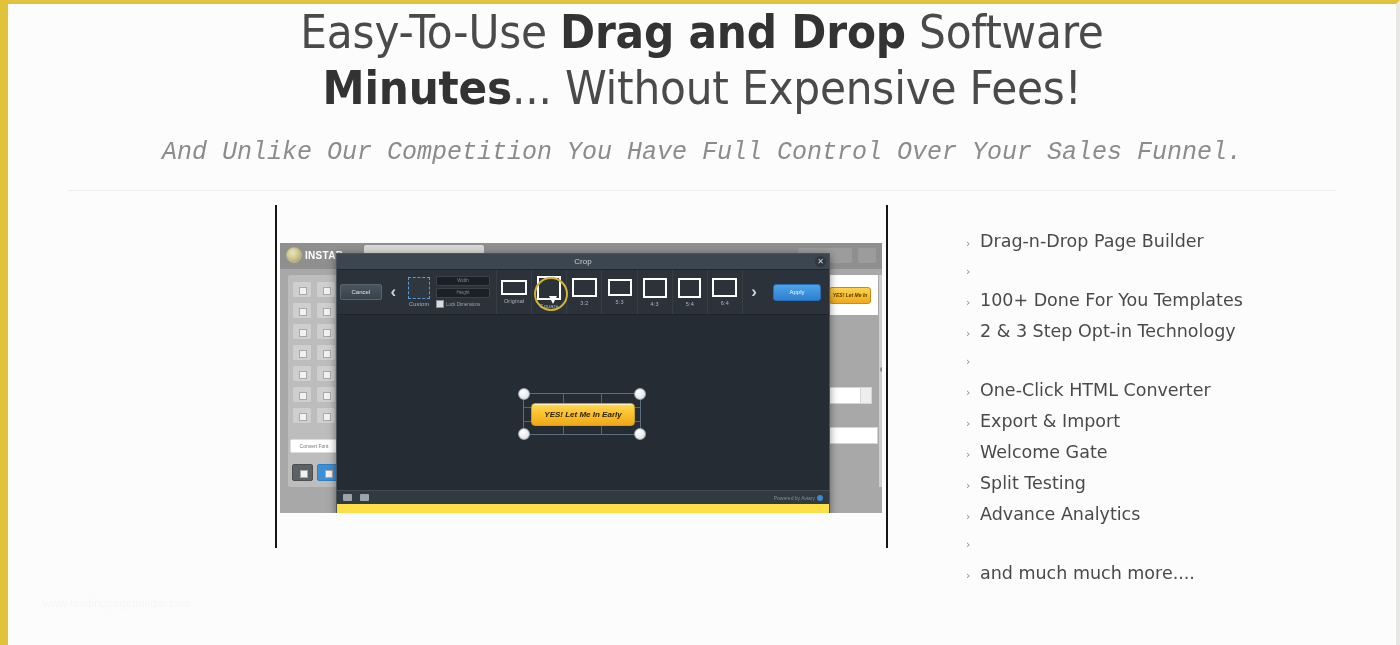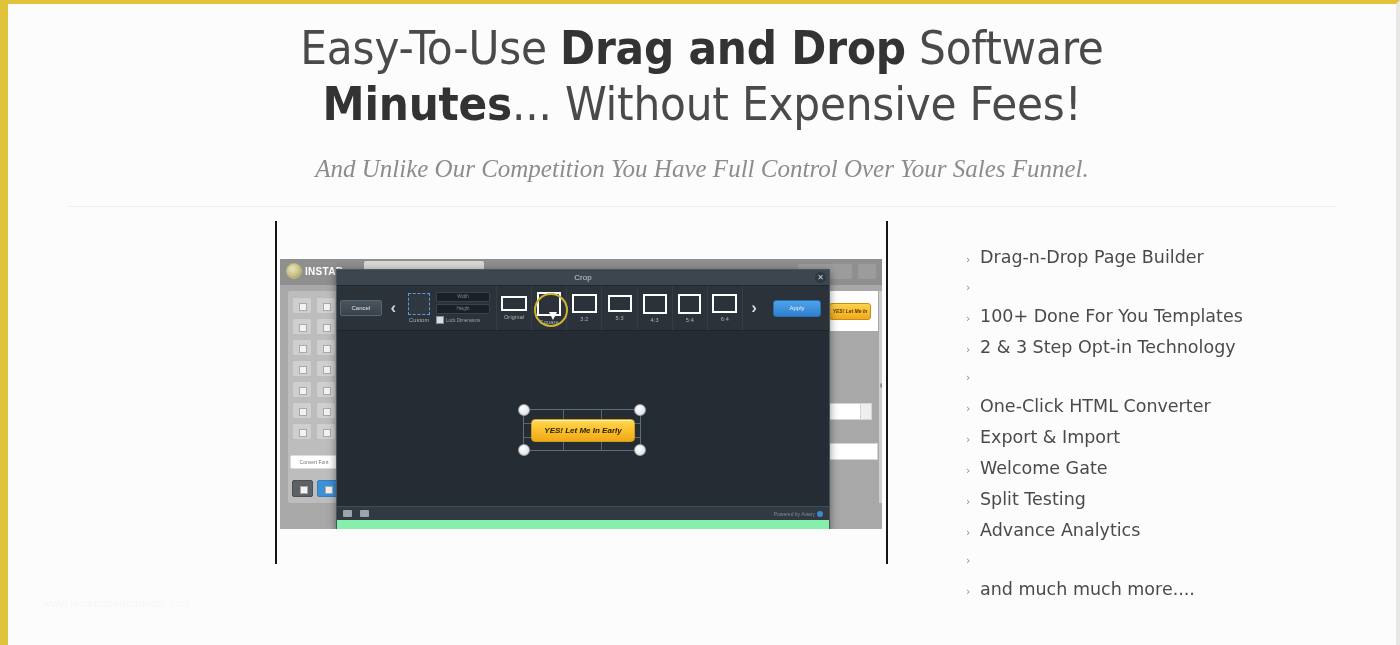--- a/index.html
+++ b/index.html
@@ -20,40 +20,40 @@
     box-sizing: border-box;
     background: #fcfcfc;
     border-left: 8px solid #e0c33a;
     border-top: 4px solid #e0c33a;
     border-right: 4px solid #e8e8e4;
     overflow: hidden;
   }
 
   
   .hero {
-    padding: 16px 60px 0 60px;
+    padding: 0 60px 0 60px;
     text-align: center;
   }
   .headline {
     margin: 0;
     font-family: "DejaVu Sans Condensed", "Liberation Sans Narrow", "Liberation Sans", sans-serif;
     font-size: 47px;
     line-height: 56px;
     color: #3f3f3f;
     font-weight: 400;
     letter-spacing: -0.2px;
     white-space: nowrap;
   }
   .headline .line { display: block; }
   .headline b { font-weight: 700; color: #333333; }
   .headline .thin { font-weight: 400; color: #4a4a4a; }
 
   .subhead {
     margin: 22px 0 0 0;
-    font-family: Liberation Serif, serif;
+    font-family: Liberation Mono, monospace;
     font-size: 25px;
     line-height: 30px;
     font-style: italic;
     color: #8c8c8c;
     font-weight: 400;
     white-space: nowrap;
   }
 
   .divider {
     margin-top: 22px;
@@ -232,21 +232,21 @@
     position: absolute; left: 1px; top: 92px;
     width: 5px; height: 5px; border-radius: 50%;
     background: #8a8a8a;
   }
 
   
   .crop-dialog {
     position: absolute;
     left: 56px; top: 10px;
     width: 494px; height: 262px;
-    background: #86efac;
+    background: #fde047;
     border: 1px solid #4b545d;
     box-shadow: 0 2px 8px rgba(0,0,0,.45);
     box-sizing: border-box;
   }
   .crop-title {
     position: relative;
     height: 15px;
     background: #3c4650;
     border-bottom: 1px solid #20262c;
     color: #c6ccd3;

